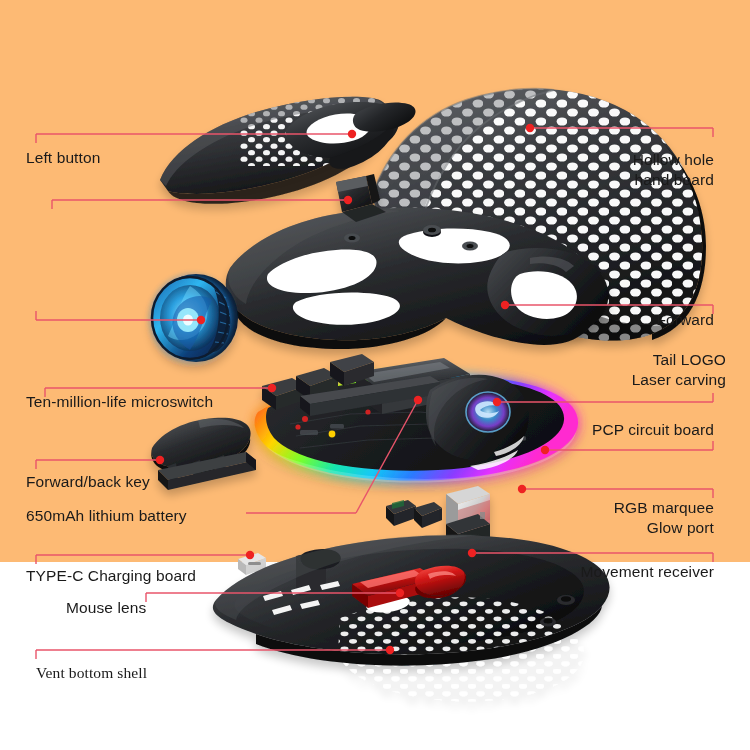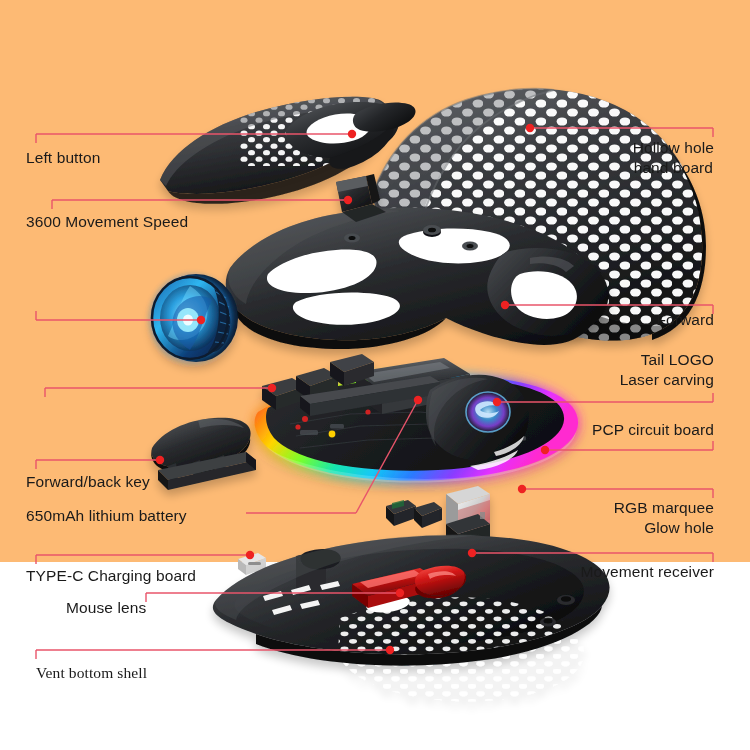--- a/index.html
+++ b/index.html
@@ -491,43 +491,43 @@
         <line x1="472" y1="553" x2="713" y2="553" stroke="#e8546a" stroke-width="1.4"></line>
         <line x1="713" y1="553" x2="713" y2="562" stroke="#e8546a" stroke-width="1.4"></line>
         <circle cx="472" cy="553" r="4.2" fill="#ee2222"></circle>
       </g>
   </svg>
 
   <div id="overlay">
 
     <div class="callout left" style="left:26px; top:148px;">Left button</div>
 
-    <div class="callout left" style="left:26px; top:212px;">3600 Movement Speed</div>
-
-
+
+
+    <div class="callout left" style="left:26px; top:392px;">Ten-million-life microswitch</div>
 
     <div class="callout left" style="left:26px; top:472px;">Forward/back key</div>
 
     <div class="callout left" style="left:26px; top:506px;">650mAh lithium battery</div>
 
     <div class="callout left" style="left:26px; top:566px;">TYPE-C Charging board</div>
 
     <div class="callout left" style="left:66px; top:598px;">Mouse lens</div>
 
     <div class="callout left" style="left:36px; top:663px;font-family:Liberation Serif, serif;">Vent bottom shell</div>
 
-    <div class="callout right" style="right:36px; top:138px;text-align:center;">Hollow hole
+    <div class="callout right" style="right:36px; top:150px;">Hollow hole
 hand board</div>
 
     <div class="callout right" style="right:36px; top:310px;">Forward</div>
 
-    <div class="callout right" style="right:36px; top:350px;">Tail LOGO
+    <div class="callout right" style="right:24px; top:350px;">Tail LOGO
 Laser carving</div>
 
     <div class="callout right" style="right:36px; top:420px;">PCP circuit board</div>
 
     <div class="callout right" style="right:36px; top:498px;">RGB marquee
-Glow hole</div>
+Glow port</div>
 
     <div class="callout right" style="right:36px; top:562px;">Movement receiver</div>
 
   </div>
 </div>
 
 </body></html>

